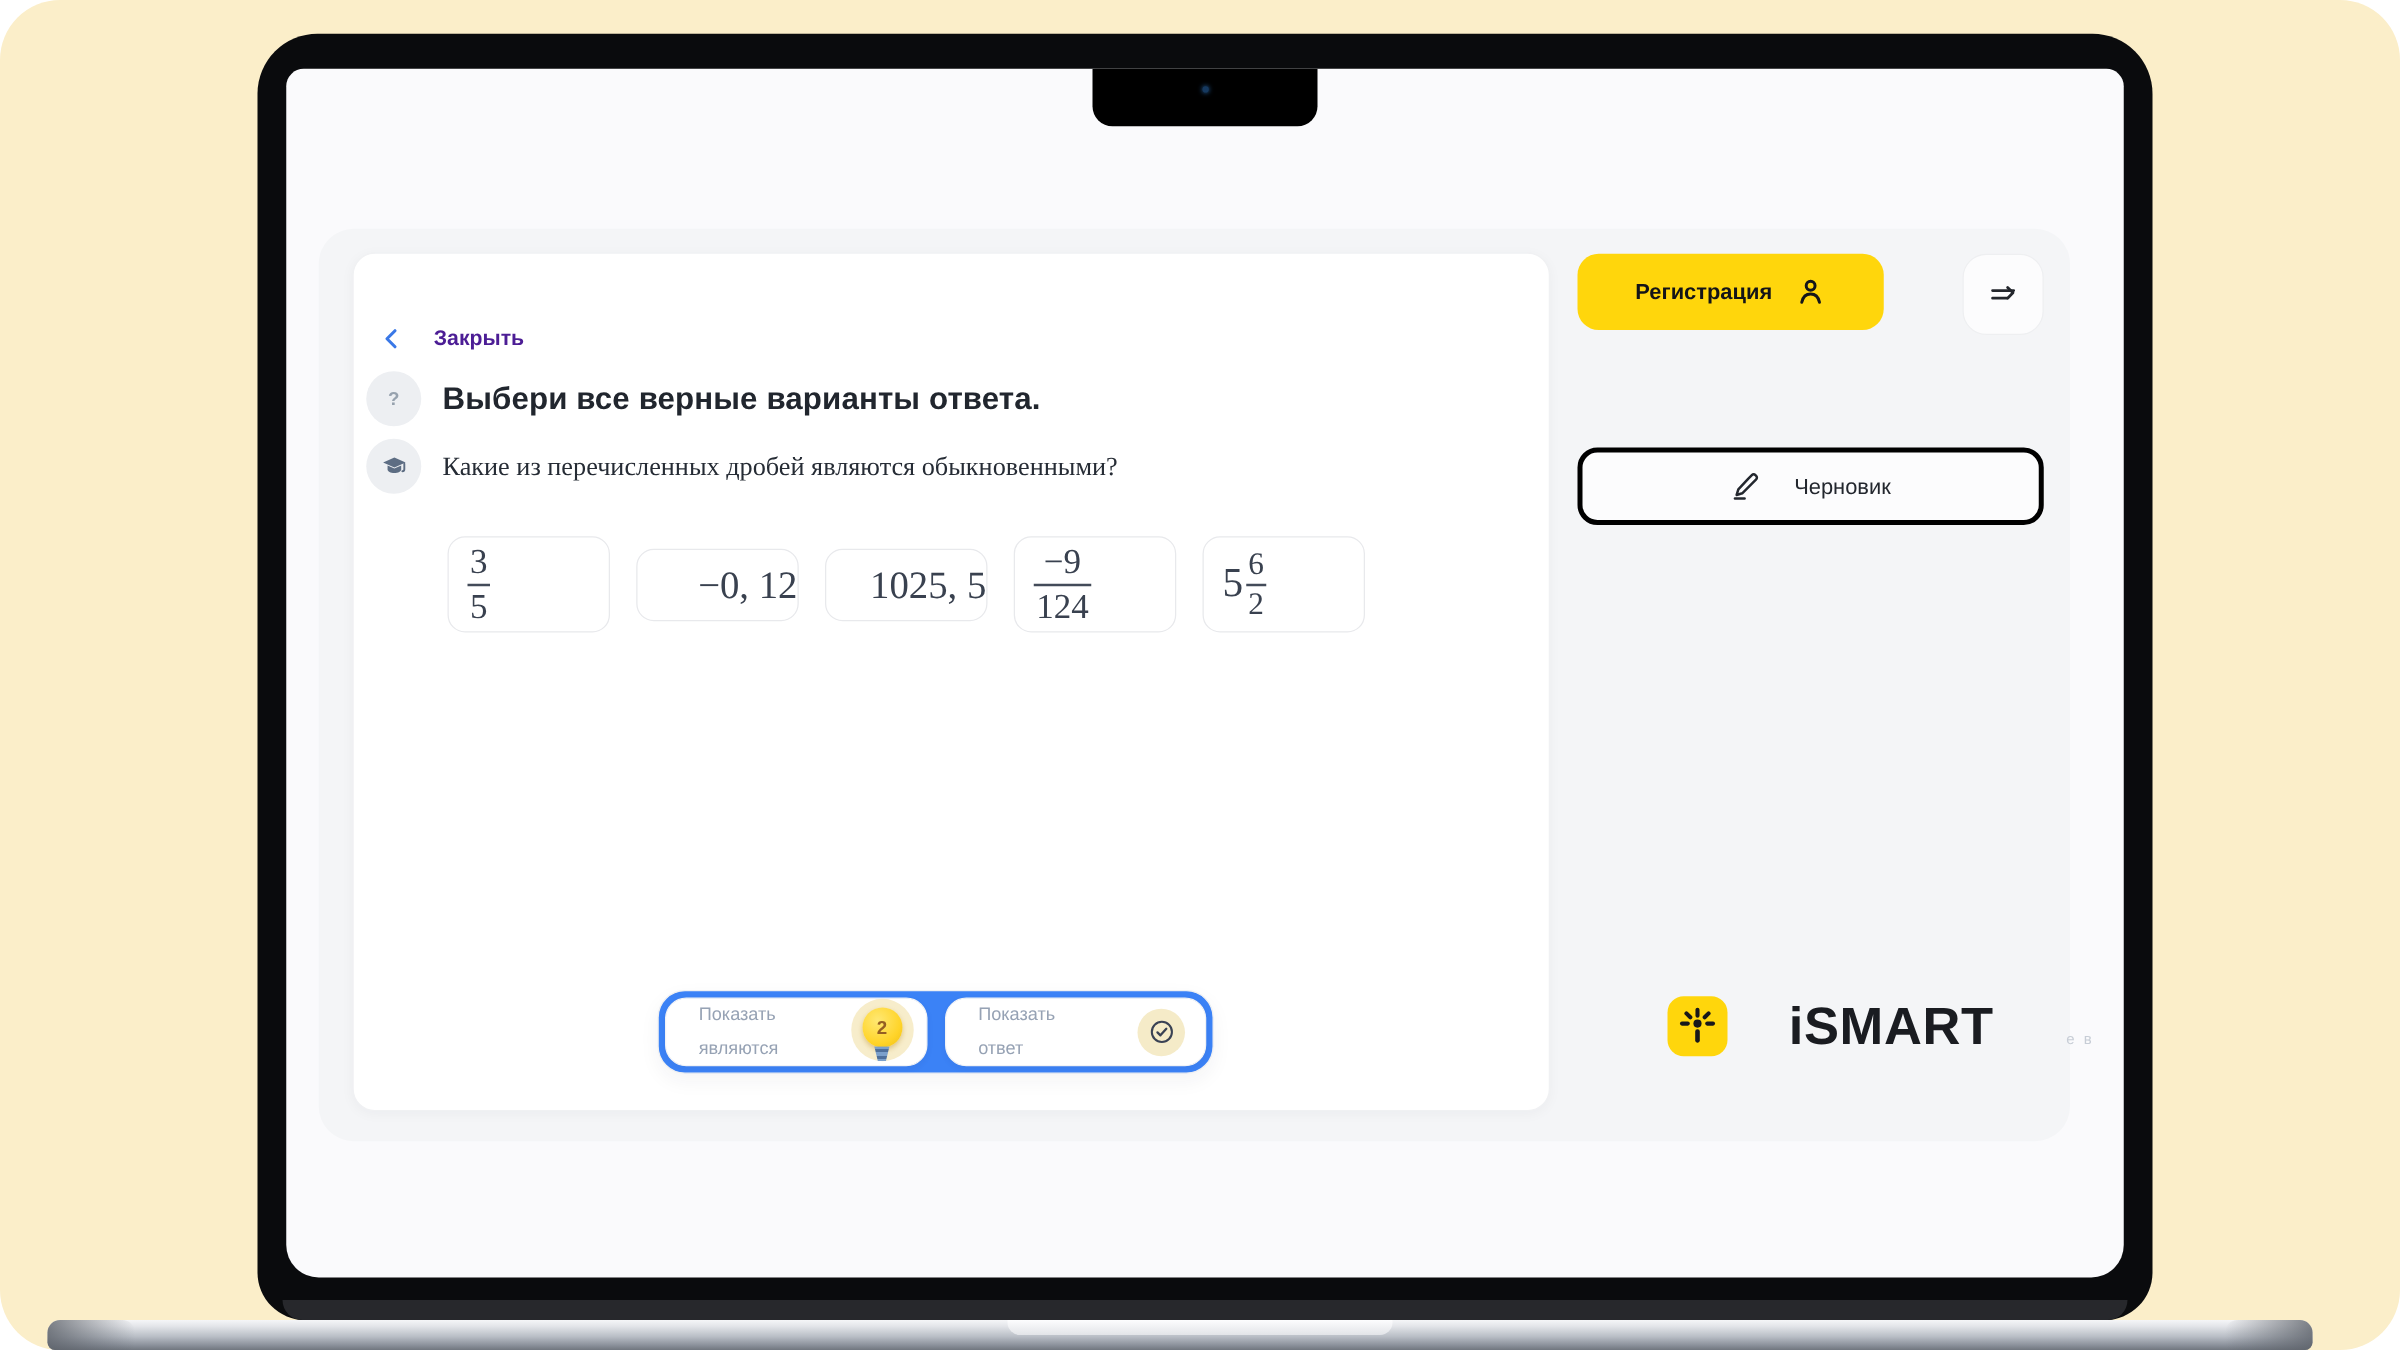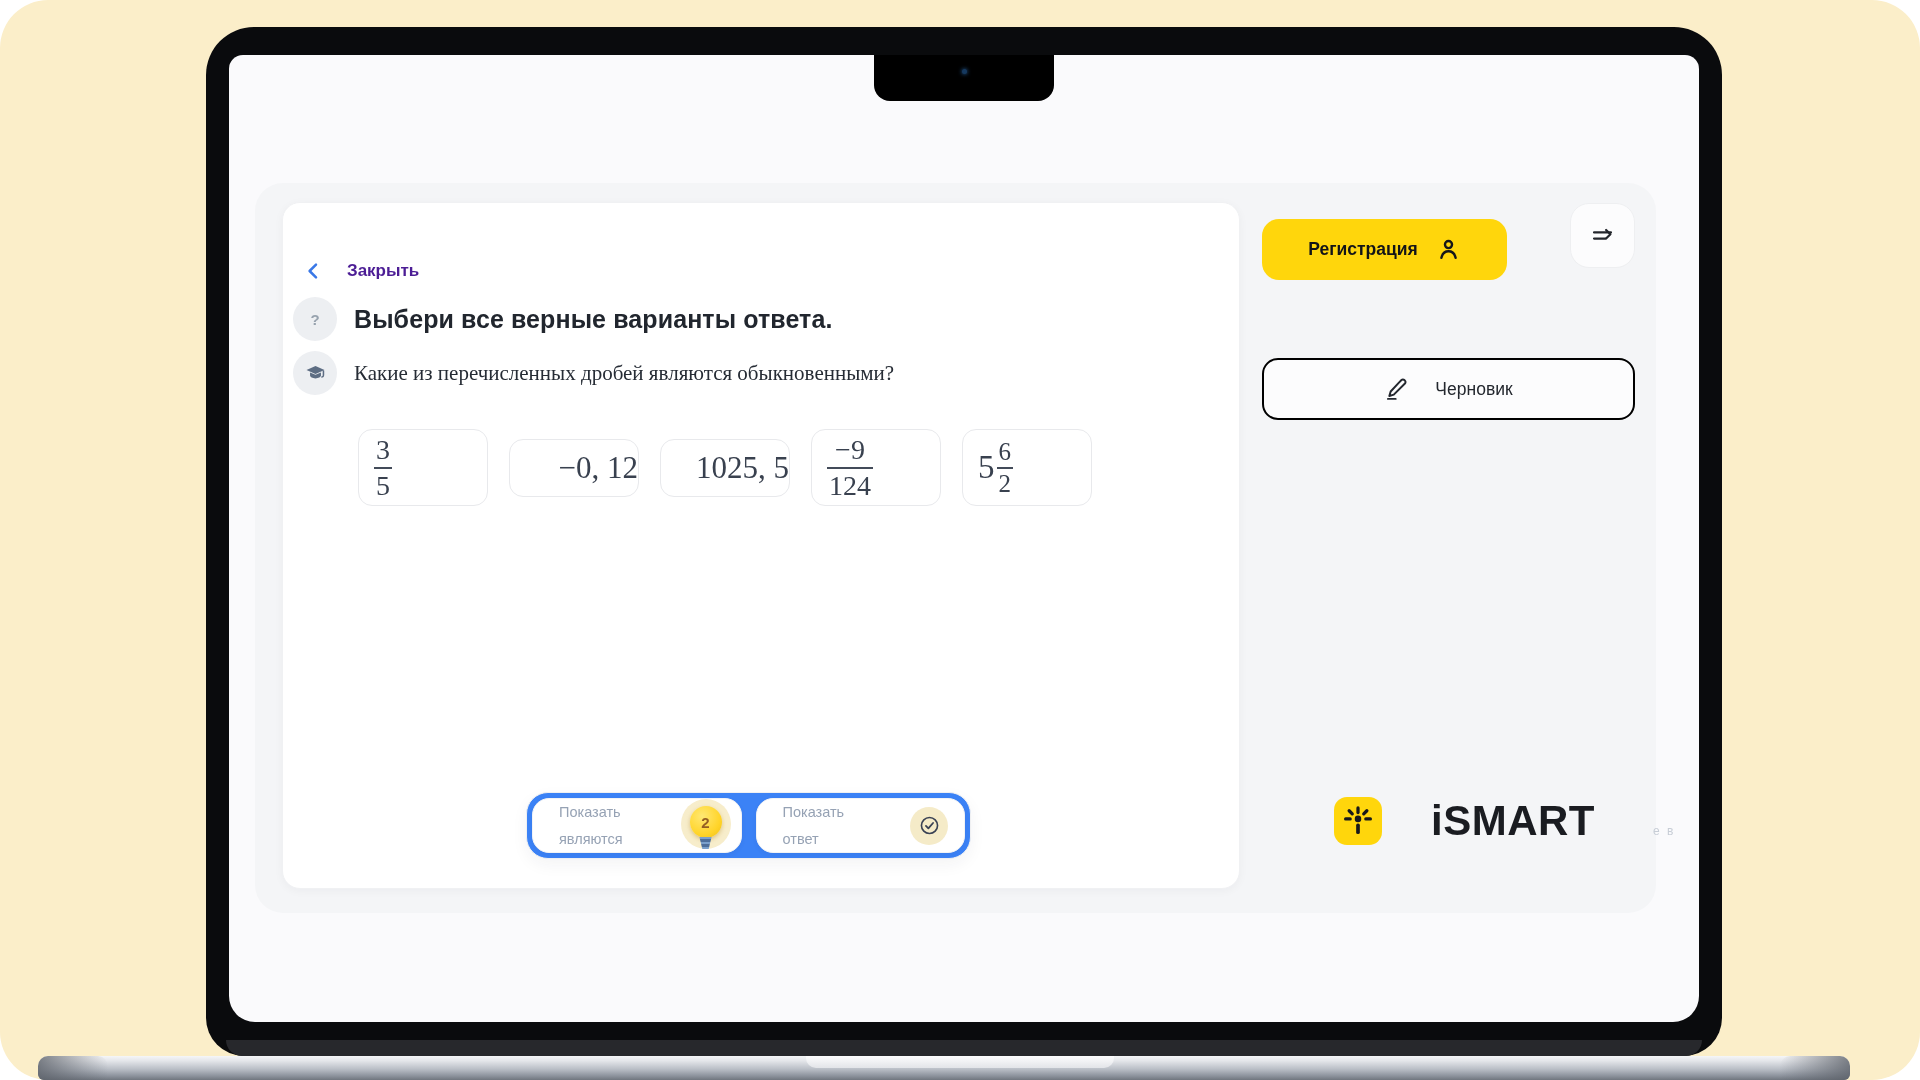--- a/index.html
+++ b/index.html
@@ -76,29 +76,29 @@
                box-shadow:0 2px 4px rgba(180,130,20,.4);
                display:flex; align-items:center; justify-content:center;
                font-size:15px; font-weight:700; color:#955F23; }
   .bulb-base { position:absolute; left:17px; top:38px; width:16px; height:12px;
                clip-path:polygon(12% 0, 88% 0, 70% 100%, 30% 100%);
                background:repeating-linear-gradient(180deg,#7BA0CB 0 2.5px,#4E6F9B 2.5px 5px); }
   .check-wrap { width:38px; height:38px; border-radius:50%; background:#F5EBC8; flex:0 0 auto;
                 display:flex; align-items:center; justify-content:center; margin-right:6px; }
 
   
-  .register-btn { position:absolute; left:1033px; top:164px; width:245px; height:61px; border:none;
+  .register-btn { position:absolute; left:1033px; top:148px; width:245px; height:61px; border:none;
                   border-radius:17px; background:#FFD60C; display:flex; align-items:center; justify-content:center;
                   gap:18px; cursor:pointer; }
   .register-label { font-size:17.5px; font-weight:600; color:#131418; font-family:"Liberation Sans",sans-serif; }
   .collapse-btn { position:absolute; left:1341px; top:148px; width:65px; height:65px; background:#FCFCFD;
                   border:1px solid #EEEFF1; border-radius:19px; display:flex; align-items:center;
                   justify-content:center; cursor:pointer; }
   .draft-btn { position:absolute; left:1033px; top:303px; width:373px; height:62px; background:#FCFCFD;
-               border:2px solid #000000; border-radius:16px; display:flex; align-items:center;
+               border:4px solid #000000; border-radius:16px; display:flex; align-items:center;
                justify-content:center; gap:26px; cursor:pointer; }
   .draft-label { font-size:17.5px; font-weight:500; color:#23272E; font-family:"Liberation Sans",sans-serif; }
 
   .brand { position:absolute; left:1105px; top:742px; display:flex; align-items:center; gap:14px; }
   .brand-icon { width:48px; height:48px; border-radius:13px; background:#FFD60C;
                 display:flex; align-items:center; justify-content:center; }
   .brand-text { font-size:42px; font-weight:800; color:#1A1C21; letter-spacing:.5px;margin-left:35px; }
   .cut-text { position:absolute; left:1424px; top:769px; font-size:12px; color:#C7CDD6; letter-spacing:2px;text-align:right; }
 </style>
 </head>

